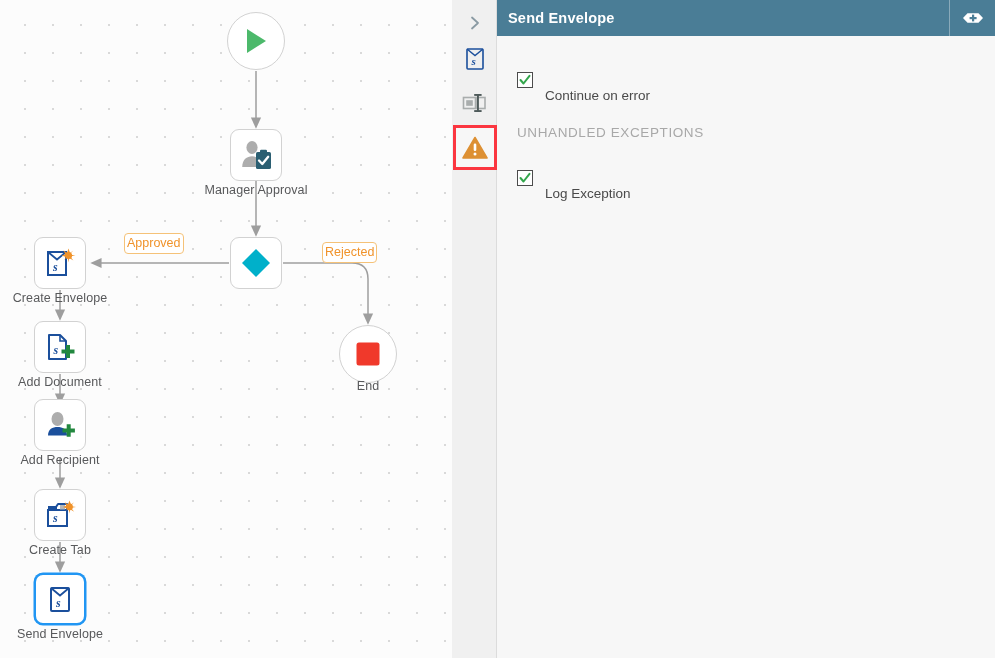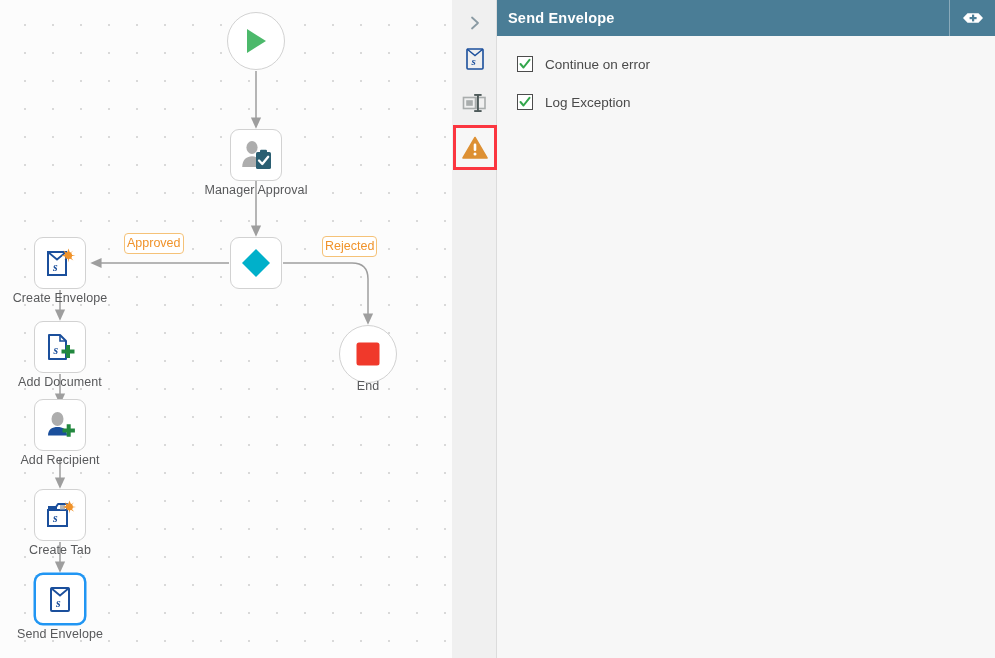--- a/index.html
+++ b/index.html
@@ -84,21 +84,21 @@
   .section-title {
     font-size: 13.5px; color: #a8a8a8; letter-spacing: .6px;
     margin-bottom: 14px;
   }
   .cb-row { display: flex; align-items: center; margin-bottom: 22px; }
   .cb {
     width: 16px; height: 16px; border: 1.6px solid #4c4c4c;
     background: #ffffff; display: flex; align-items: center; justify-content: center;
     flex: none;
   }
-  .cb-label { font-size: 13.5px; color: #4a4a4a; margin-left: 12px; }
+  .cb-label { font-size: 13.5px; color: #4a4a4a; margin-left: 12px; margin-top: 32px; }
 </style>
 </head>
 <body>
 
 <div id="app">
 
   <div id="canvas">
 
     <svg id="edges">
       <defs>
@@ -229,21 +229,21 @@
         <svg width="30" height="32" viewBox="0 0 30 32">
           <rect x="6" y="5" width="18" height="23" rx="1" fill="none" stroke="#1b4f9c" stroke-width="2"></rect>
           <path d="M6,5 L15,12.5 L24,5" fill="none" stroke="#1b4f9c" stroke-width="1.8"></path>
           <text x="11" y="24" font-family="'Liberation Serif',serif" font-size="12" font-style="italic" font-weight="bold" fill="#1b4f9c">s</text>
         </svg>
       </div>
       <div class="nlabel">Send Envelope</div>
     </div>
 
     <div class="branch-label" style="left:124px; top:233px;">Approved</div>
-    <div class="branch-label" style="left:322px; top:236px;">Rejected</div>
+    <div class="branch-label" style="left:322px; top:242px;">Rejected</div>
 
   </div>
 
   <div id="rail">
 
     <div class="rail-btn" style="top:0px;">
       <svg width="16" height="16" viewBox="0 0 16 16">
         <path d="M5,2.5 L11,8 L5,13.5" fill="none" stroke="#8a9aa3" stroke-width="1.8" stroke-linecap="round" stroke-linejoin="round"></path>
       </svg>
     </div>
@@ -295,20 +295,21 @@
 
       <div class="cb-row">
         <span class="cb">
           <svg width="12" height="12" viewBox="0 0 12 12">
             <path d="M1.5,6 L4.5,9.5 L10.5,1.8" fill="none" stroke="#33a64c" stroke-width="2" stroke-linecap="round" stroke-linejoin="round"></path>
           </svg>
         </span>
         <span class="cb-label">Continue on error</span>
       </div>
 
+      <div class="section-title">UNHANDLED EXCEPTIONS</div>
       <div class="cb-row">
         <span class="cb">
           <svg width="12" height="12" viewBox="0 0 12 12">
             <path d="M1.5,6 L4.5,9.5 L10.5,1.8" fill="none" stroke="#33a64c" stroke-width="2" stroke-linecap="round" stroke-linejoin="round"></path>
           </svg>
         </span>
         <span class="cb-label">Log Exception</span>
       </div>
 
     </div>

